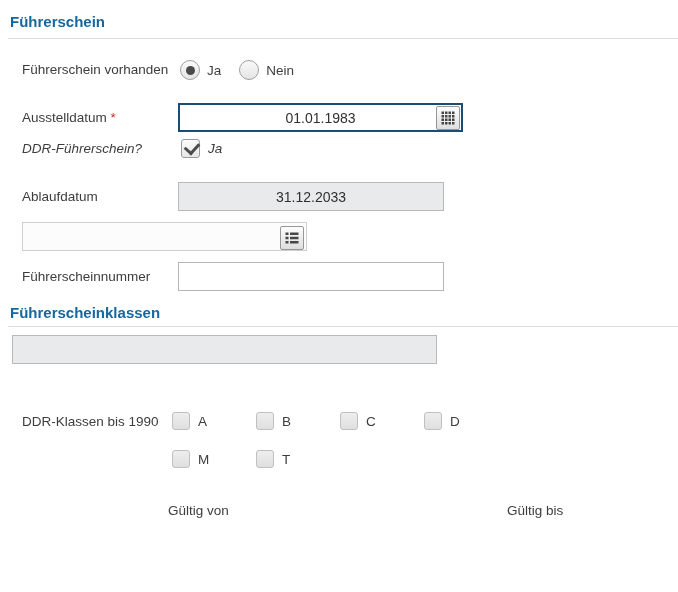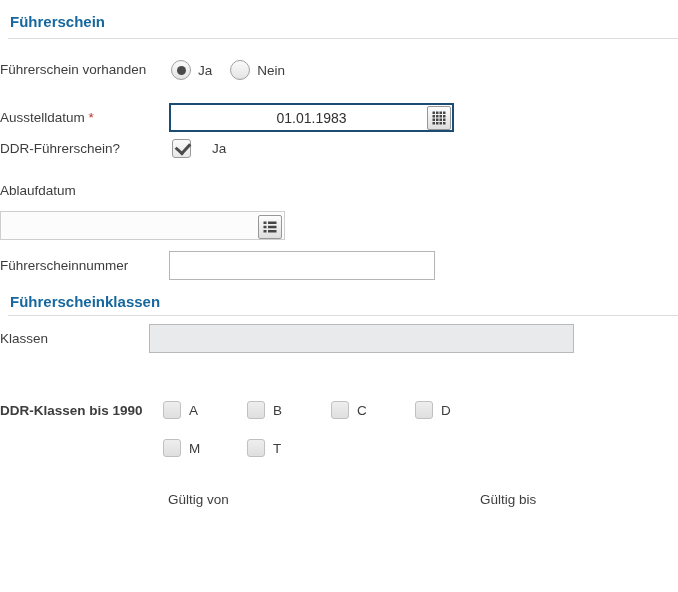--- a/index.html
+++ b/index.html
@@ -11,38 +11,38 @@
   .section-title {
     font-size:15px; font-weight:700; color:#15679e;
     margin:13px 0 0 10px; line-height:17px;
   }
   .section-title.second { }
   .rule {
     border:0; border-top:1px solid #dcdcdc; margin:8px 0 0 8px; height:0;
   }
   .rule2 { margin-top:5px; }
   .form-row {
-    display:flex; align-items:center; gap:13px;
+    display:flex; align-items:center; margin-left:22px;
   }
   .row-label {
     flex:none; width:156px; padding-right:6px; box-sizing:border-box;
     font-size:13.5px; line-height:18px; color:#3d3d3d;
   }
   .req { color:#c03028; }
   
   .row-vorhanden   { margin-top:13px; min-height:36px; }
   .row-ausstell    { margin-top:15px; }
-  .row-ddrcheck    { margin-top:7px; }
+  .row-ddrcheck    { margin-top:7px;font-style:italic; }
   .row-ablaufdatum { margin-top:24px;align-items:center; }
   .row-erinnerung  { margin-top:11px; }
   .row-nummer      { margin-top:11px;align-items:center; }
   .row-klassen     { margin-top:8px; }
   .row-klassen .row-label { width:146px; }
   .row-ddrklassen  { margin-top:48px; align-items:flex-start; }
-  .row-ddrklassen .row-label { width:150px; height:19px; display:flex; align-items:center;font-weight:bold; }
+  .row-ddrklassen .row-label { width:150px; height:19px; display:flex; align-items:center; }
   
   .field-wrap { position:relative;border-radius:13px; }
   input.txt {
     box-sizing:border-box; height:29px; border:1px solid #b5b5b5;
     background:#ffffff; font-family:"Liberation Sans", sans-serif;
     font-size:14px; color:#303030; text-align:center; padding:0; display:block;
   }
   .w-wide   { width:285px; }
   .w-narrow { width:266px; }
   .focused  { border:2px solid #1b4c73 !important; }
@@ -87,21 +87,21 @@
   }
   .cb-text { font-size:13.5px; margin-left:8px; color:#3d3d3d; }
   .row-ddrcheck .checkbox { margin-left:3px; }
   
   .ddr-grid { display:flex; flex-direction:column; }
   .ddr-row { display:flex; margin-bottom:20px; }
   .ddr-cell { display:flex; align-items:center; width:84px; }
   
   .footer { position:relative; height:17px; margin-top:15px; font-size:13.5px; }
   .footer .von { position:absolute; left:168px; top:0; }
-  .footer .bis { position:absolute; left:480px; top:0; }
+  .footer .bis { position:absolute; left:507px; top:0; }
   svg { display:block; }
 </style>
 </head>
 <body>
 
 <div class="section-title">Führerschein</div>
 <hr class="rule">
 
 <div class="form-row row-vorhanden">
   <div class="row-label">Führerschein vorhanden</div>
@@ -150,20 +150,21 @@
 <div class="form-row row-ddrcheck">
   <div class="row-label">DDR-Führerschein?</div>
   <span class="checkbox checked">
     <span class="check"></span>
   </span>
   <span class="cb-text">Ja</span>
 </div>
 
 <div class="form-row row-ablaufdatum">
   <div class="row-label">Ablaufdatum</div>
+  <input class="txt w-narrow readonly" type="text" disabled="" value="31.12.2033" style="">
 </div>
 
 <div class="form-row row-erinnerung">
   <div class="field-wrap">
     <input class="txt w-wide soft" type="text" value="" style="">
     <span class="inline-btn">
       <svg width="14" height="14" viewBox="0 0 14 14">
         <g fill="#464646">
           <rect x="0.5" y="1.5" width="3" height="2.5"></rect>
             <rect x="5" y="1.5" width="8.5" height="2.5"></rect>
@@ -179,21 +180,20 @@
 
 <div class="form-row row-nummer">
   <div class="row-label">Führerscheinnummer</div>
   <input class="txt w-narrow" type="text" value="" style="">
 </div>
 
 <div class="section-title second">Führerscheinklassen</div>
 <hr class="rule rule2">
 
 <div class="form-row row-klassen">
-  <div class="row-label">Klassen</div>
   <input class="txt klassen-input readonly" type="text" disabled="" value="" style="">
 </div>
 
 <div class="form-row row-ddrklassen">
   <div class="row-label">DDR-Klassen bis 1990</div>
   <div class="ddr-grid">
     <div class="ddr-row">
       <span class="ddr-cell">
         <span class="checkbox small"></span>
         <span class="cb-text">A</span>

